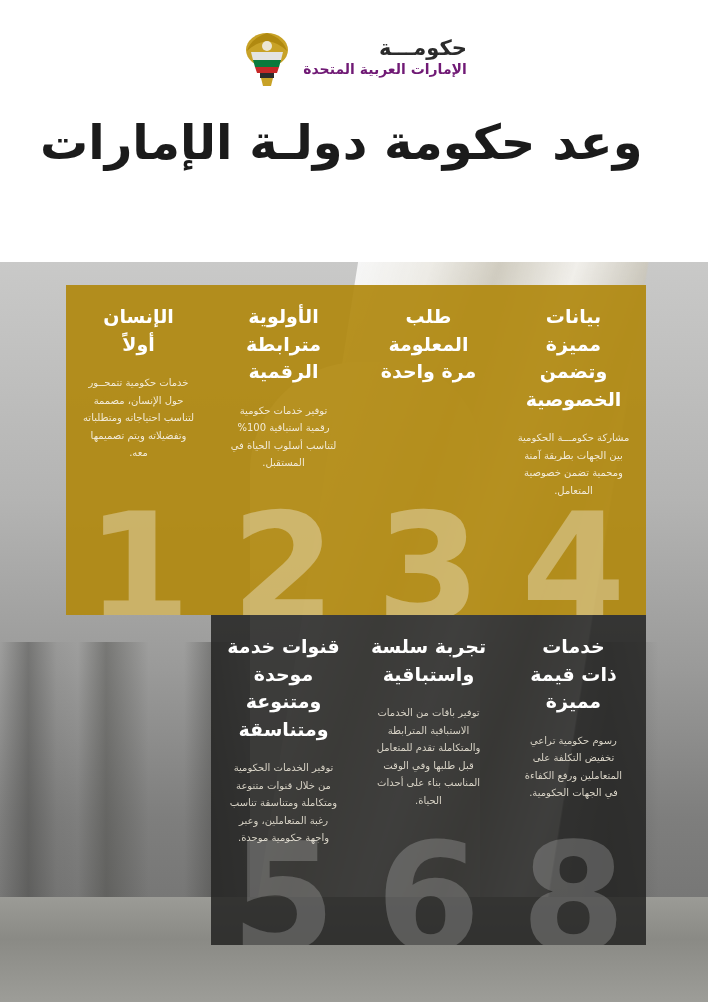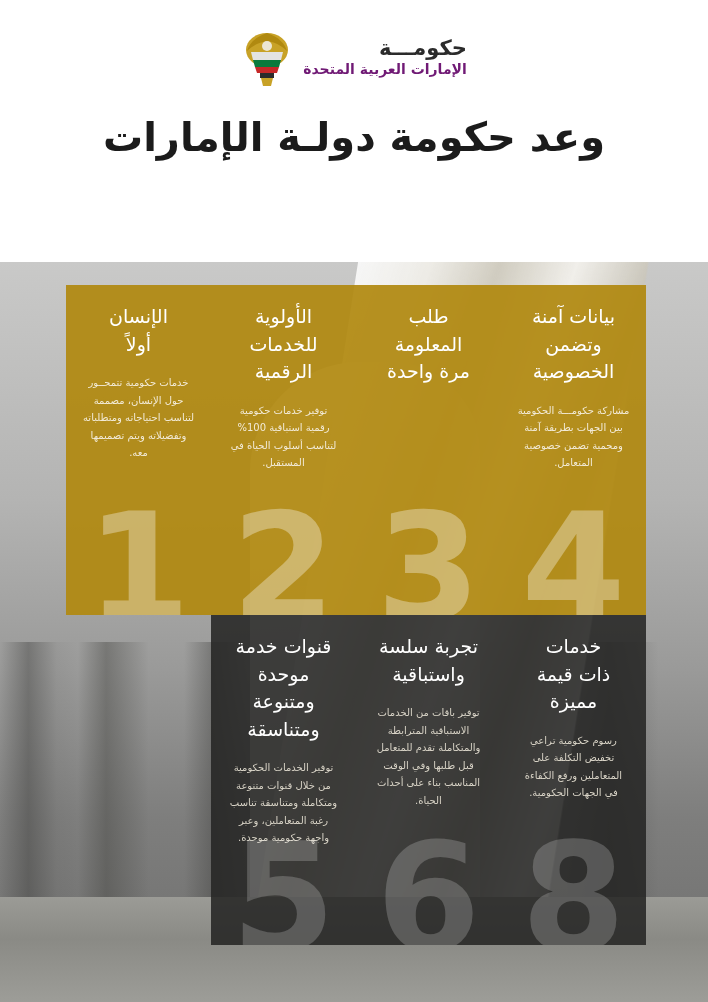--- a/index.html
+++ b/index.html
@@ -46,24 +46,24 @@
     letter-spacing: 1px;
   }
   .gov-text .l2 {
     font-size: 14px;
     font-weight: bold;
     color: #701a75;
   }
 
   .main-title {
     margin-top: 22px;
-    text-align: center;
+    text-align: left;
     color: #1b1b1b;
     font-weight: bold;
-    font-size: 40px;
+    font-size: 48px;
     line-height: 1.35;
     letter-spacing: 1px;
     padding: 0 40px;
   }
   .main-title .line2 {
     display: block;
   }
 
   
   .photo {
@@ -145,21 +145,21 @@
     padding: 18px 14px 0 14px;
     box-sizing: border-box;
     overflow: hidden;
   }
   .cell.gold { background: rgba(176,137,16,0.93); }
   .cell.dark { background: rgba(38,38,36,0.88); }
 
   .cell h3 {
     margin: 0;
     font-size: 19px;
-    font-weight: normal;
+    font-weight: bold;
     line-height: 1.45;
     color: #ffffff;
     text-align: center;
     letter-spacing: 0.2px;
   }
   .cell p {
     margin: 16px 2px 0 2px;
     font-size: 10px;
     line-height: 1.75;
     color: #f2ead6;
@@ -215,41 +215,41 @@
   <div class="city"></div>
   <div class="person"></div>
   <div class="flag"></div>
   <div class="ground"></div>
 </div>
 
 <div class="grid">
 
   <div class="cell gold">
     <h3>
-      <span>بيانات آمنة</span><br>
+      <span>بيانات مميزة</span><br>
       <span>وتضمن</span><br>
       <span>الخصوصية</span>
     </h3>
     <p>مشاركة حكومـــة الحكومية بين الجهات بطريقة آمنة ومحمية تضمن خصوصية المتعامل.</p>
     <div class="num">4</div>
   </div>
 
   <div class="cell gold">
     <h3>
       <span>طلب</span><br>
       <span>المعلومة</span><br>
       <span>مرة واحدة</span>
     </h3>
     <div class="num">3</div>
   </div>
 
   <div class="cell gold">
     <h3>
       <span>الأولوية</span><br>
-      <span>للخدمات</span><br>
+      <span>مترابطة</span><br>
       <span>الرقمية</span>
     </h3>
     <p>توفير خدمات حكومية رقمية استباقية 100% لتناسب أسلوب الحياة في المستقبل.</p>
     <div class="num">2</div>
   </div>
 
   <div class="cell gold">
     <h3>
       <span>الإنسان</span><br>
       <span>أولاً</span>

